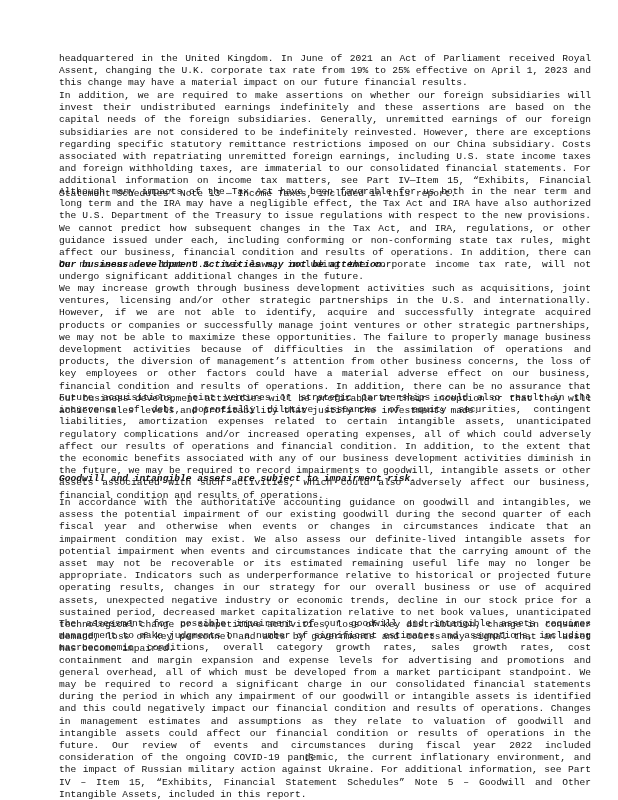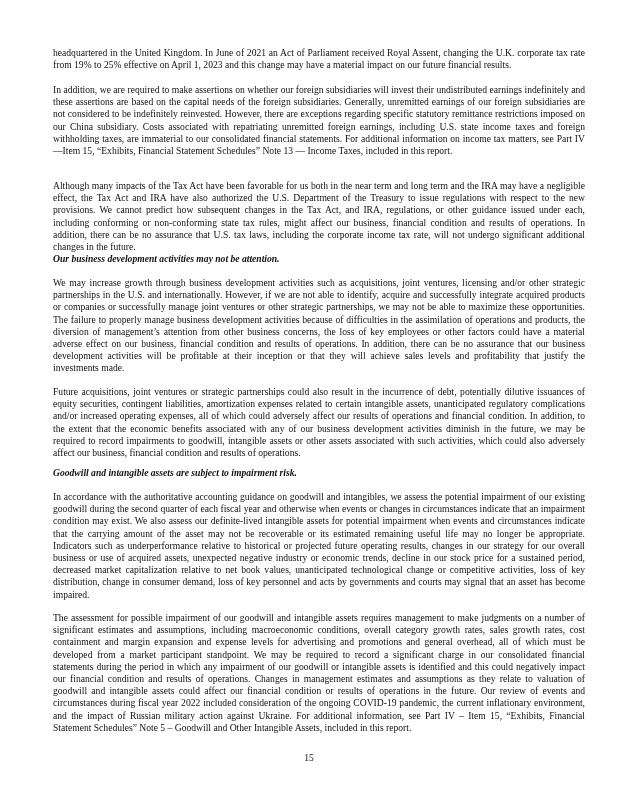--- a/index.html
+++ b/index.html
@@ -1,22 +1,22 @@
 <!DOCTYPE html>
 <html><head>
 <meta charset="utf-8">
 <style>
   html, body { margin: 0; padding: 0; background: #ffffff; }
   body { width: 618px; height: 800px; position: relative; overflow: hidden; }
   .page { position: absolute; left: 0; top: 0; width: 618px; height: 800px; background: #fff; }
   .block {
     position: absolute; left: 43px; width: 532px;
-    font-family: Liberation Serif, serif;
+    font-family: Liberation Mono, monospace;
     font-size: 9.6px; line-height: 12.2px; color: #111;
-    text-align: justify; margin: 10px;
+    text-align: justify; margin: 16px;
   }
   .heading { font-weight: bold; font-style: italic; text-align: left; }
   .page-number {
     position: absolute; left: 0; width: 618px; top: 752px; text-align: center;
     font-family: "Liberation Serif", "DejaVu Serif", serif; font-size: 9.6px; color: #111;
   }
 </style>
 </head>
 <body>
 

